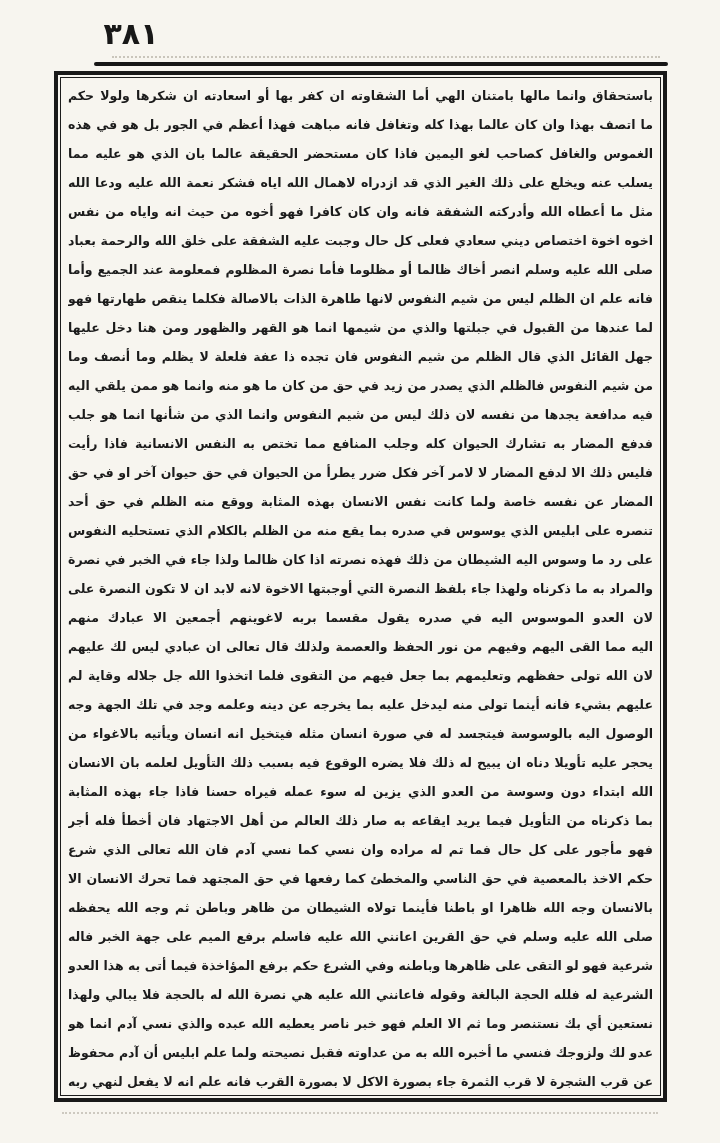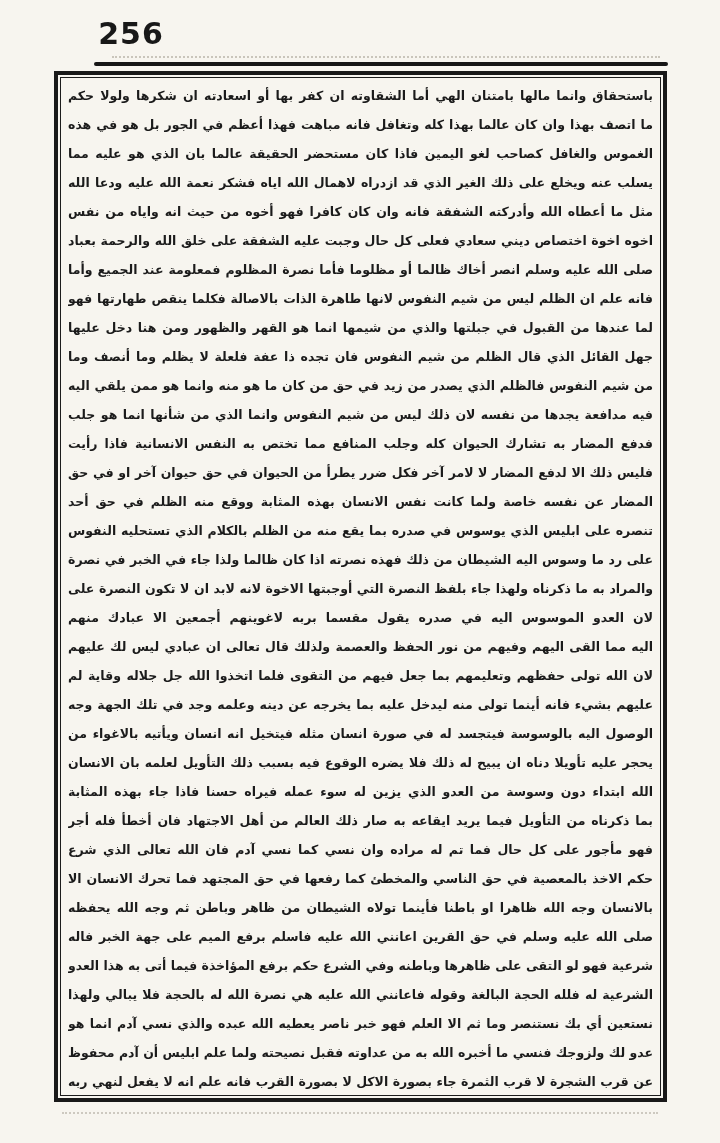--- a/index.html
+++ b/index.html
@@ -70,21 +70,21 @@
     overflow: hidden;
     text-align: justify;
     text-align-last: justify;
   }
 </style>
 </head>
 <body>
 
 <div class="page">
 
-  <div class="page-number">256</div>
+  <div class="page-number">٣٨١</div>
 
   <div class="faint-rule-top"></div>
   <div class="top-rule"></div>
 
   <div class="frame">
     <div class="frame-inner">
       <div class="text-block">
           <div class="t-line">باستحقاق وانما مالها بامتنان الهي أما الشقاوته ان كفر بها أو اسعادته ان شكرها ولولا حكم الجهل فمن هذه صفته</div>
           <div class="t-line">ما اتصف بهذا وان كان عالما بهذا كله وتغافل فانه مباهت فهذا أعظم في الجور بل هو في هذه الحالة كصاحب اليمين</div>
           <div class="t-line">الغموس والغافل كصاحب لغو اليمين فاذا كان مستحضر الحقيقة عالما بان الذي هو عليه مما حرمه غيره جائز ان</div>

